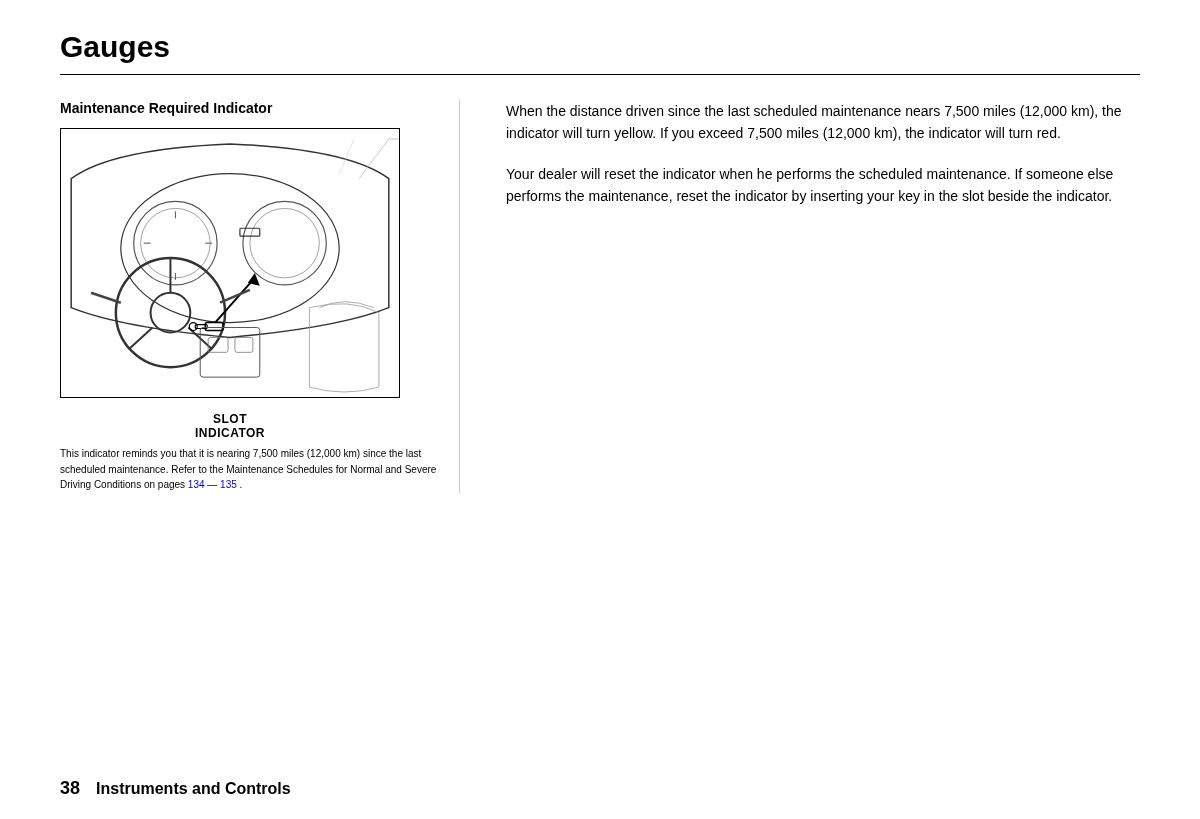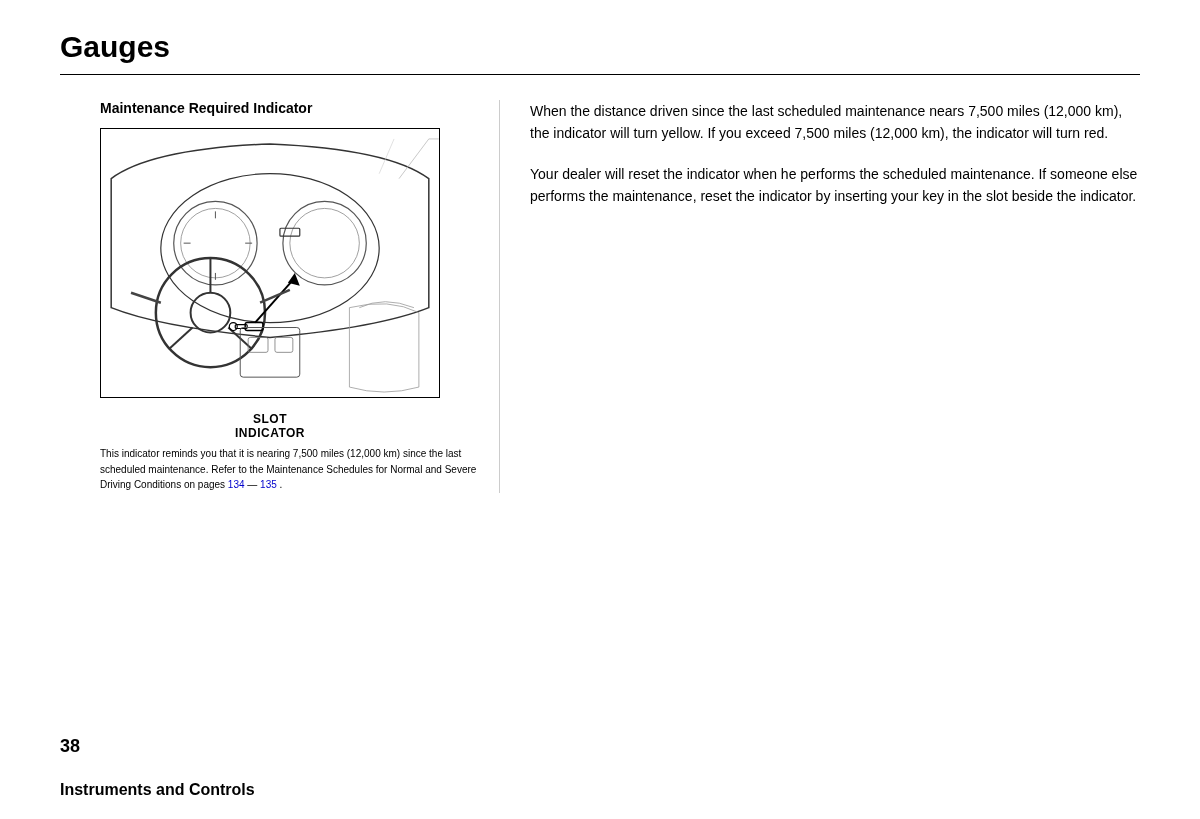--- a/index.html
+++ b/index.html
@@ -28,22 +28,21 @@
     }
 
     .title-divider {
       border: none;
       border-top: 1.5px solid #000;
       margin-bottom: 25px;
     }
 
     .content-layout {
       display: flex;
-      gap: 0;
-      margin-left: 40px;
+      gap: 16px;
     }
 
     .left-column {
       width: 400px;
       min-width: 400px;
       padding-right: 20px;
       border-right: 1px solid #ccc;
     }
 
     .right-column {
@@ -124,21 +123,20 @@
     }
 
     .page-footer {
       position: absolute;
       bottom: 20px;
       left: 60px;
       right: 60px;
       display: flex;
       align-items: baseline;
       gap: 16px;
-      flex-direction: column;
     }
 
     .page-number {
       font-size: 18px;
       font-weight: bold;
       color: #000;
     }
 
     .footer-section-text {
       font-size: 16px;

